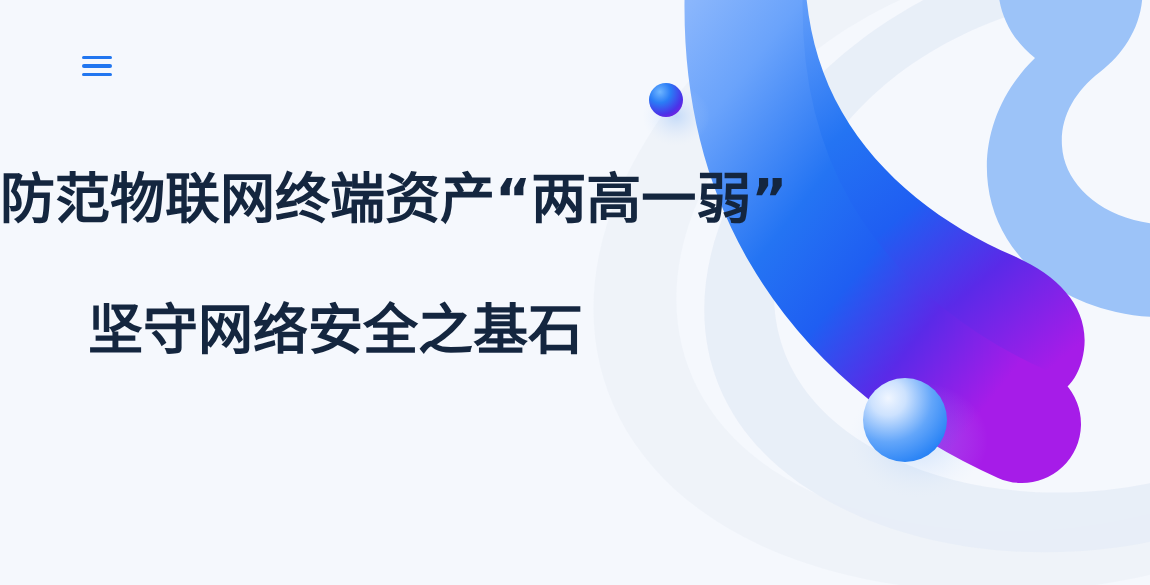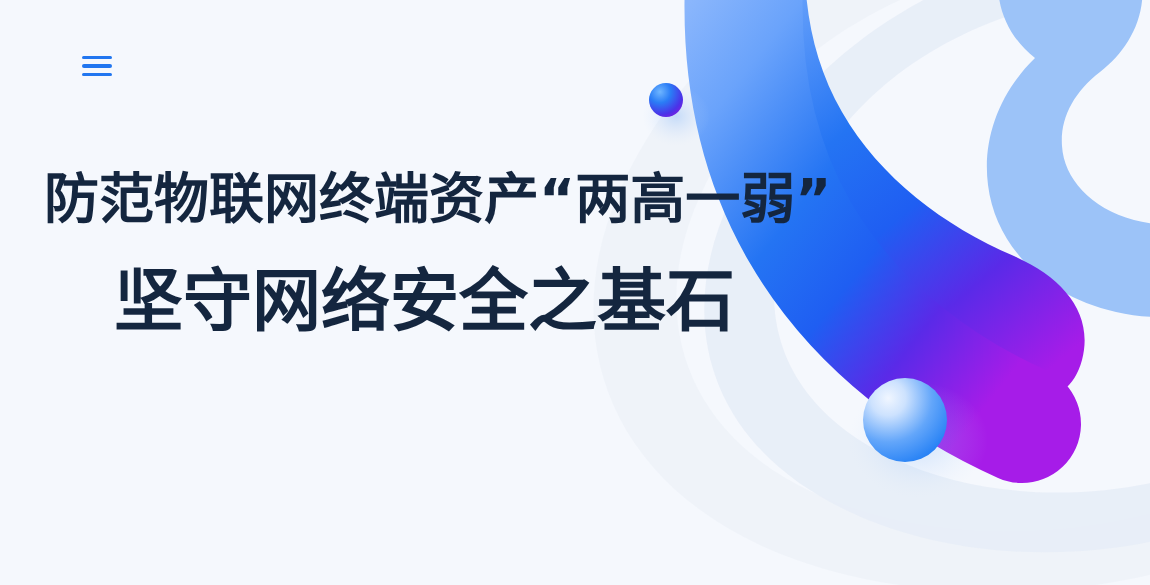--- a/index.html
+++ b/index.html
@@ -72,29 +72,28 @@
     font-family: "DejaVu Sans", "Liberation Sans", sans-serif;
     font-weight: 700;
     font-size: 54px;
     line-height: 1.0;
     letter-spacing: 1px;
     color: #14263f;
     white-space: nowrap;
   }
 
   #title-line-1 {
-    padding-left: 44px;
     font-size: 55px;
     letter-spacing: 0px;
   }
 
   #title-line-2 {
-    padding-left: 114px;
-    margin-top: 40px;
-    font-size: 69px;
+    padding-left: 88px;
+    margin-top: 76px;
+    font-size: 55px;
     letter-spacing: 0px;
   }
 </style>
 </head>
 <body>
 
 <div id="slide">
 
   <svg id="decor" viewBox="0 0 1150 585" width="1150" height="585" xmlns="http://www.w3.org/2000/svg" aria-hidden="true">
     <defs>

